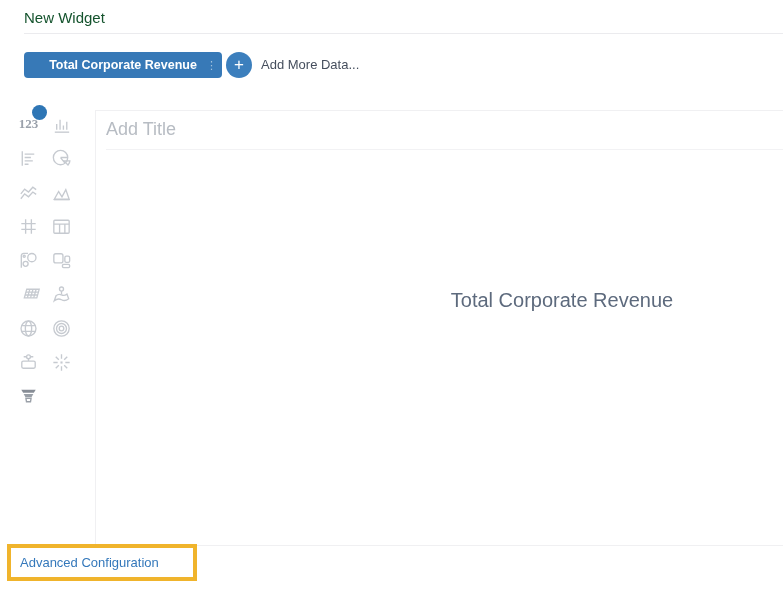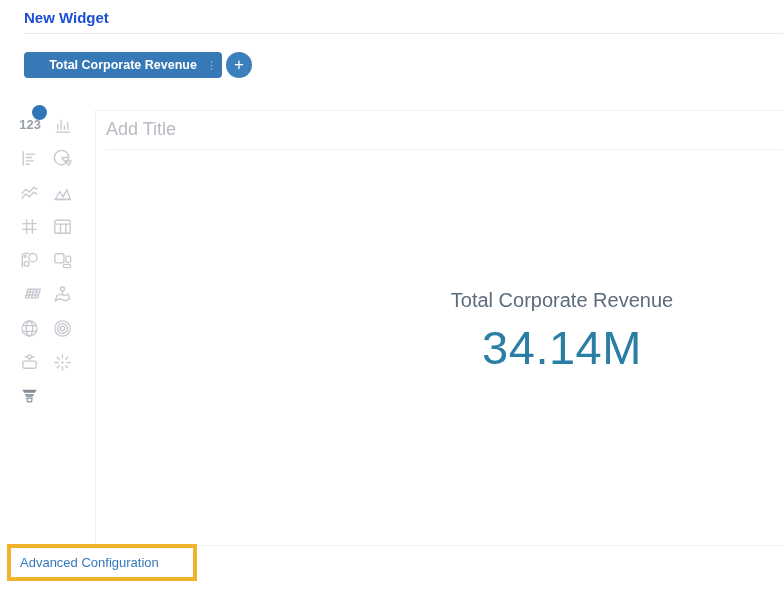--- a/index.html
+++ b/index.html
@@ -1,40 +1,40 @@
 <!DOCTYPE html>
 <html><head>
 <meta charset="utf-8">
 <style>
   * { box-sizing: border-box; margin: 0; padding: 0; }
   html,body { background:#fff; }
   body { font-family: "Liberation Sans", "DejaVu Sans", sans-serif; }
   .stage { position:relative; width:783px; height:601px; background:#fff; overflow:hidden; }
 
   
-  .page-title { position:absolute; left:24px; top:9px; font-size:15px; font-weight:700; color:#1d4ed8; }
+  .page-title { position:absolute; left:24px; top:9px; font-size:15px; font-weight:400; color:#14532d; }
   .header-divider { position:absolute; left:24px; right:0; top:33px; height:1px; background:#ebebee; }
 
   
   .measure-chip { position:absolute; left:24px; top:52px; width:198px; height:26px; background:#3779b7;
     border-radius:4px; color:#fff; font-size:12.5px; font-weight:700; display:flex; align-items:center;
     justify-content:center; cursor:pointer; }
   .chip-dots { position:absolute; right:5px; top:50%; transform:translateY(-50%); color:rgba(255,255,255,.55);
     font-size:11px; font-weight:400; line-height:1; }
   .add-data-btn { position:absolute; left:226px; top:52px; width:26px; height:26px; border-radius:50%;
     background:#3c7fbd; color:#fff; display:flex; align-items:center; justify-content:center;
     font-size:17px; font-weight:400; cursor:pointer; line-height:1; padding-bottom:1px; }
   .add-more-label { position:absolute; left:261px; top:52px; height:26px; line-height:26px; font-size:13px;
     color:#454e5d; cursor:pointer; }
 
   
   .ct-grid { position:absolute; left:16px; top:112px; display:grid; grid-template-columns:25px 25px;
     column-gap:8px; row-gap:10px; }
   .ct-cell { width:25px; height:24px; position:relative; display:flex; align-items:center;
-    justify-content:flex-end; cursor:pointer; }
+    justify-content:center; cursor:pointer;font-family:Liberation Serif, serif; }
   .ct-cell svg { stroke:#c6cad0; fill:none; stroke-width:1.4; }
   .glyph-123 { font-size:13px; font-weight:700; color:#9aa1ab; }
   .sel-badge { position:absolute; right:-6px; top:-7px; width:15px; height:15px; border-radius:50%;
     background:#2e76b5; }
 
   
   .panel { position:absolute; left:95px; top:110px; width:688px; height:436px;
     border-left:1px solid #f0f0f2; border-top:1px solid #f0f0f2; border-bottom:1px solid #f0f0f2; }
   .widget-title-input { position:absolute; left:10px; top:8px; right:0; padding-bottom:9px;
     border-bottom:1px solid #f2f2f4; font-size:18px; color:#b7bcc3; cursor:text; }
@@ -56,20 +56,21 @@
   <div class="page-title">New Widget</div>
   <div class="header-divider"></div>
 
   <div class="measure-chip">
     <span>Total Corporate Revenue</span>
     <span class="chip-dots">⋮</span>
   </div>
   <div class="add-data-btn">
     <span>+</span>
   </div>
+  <div class="add-more-label">Add More Data...</div>
 
   <div class="ct-grid">
       <div class="ct-cell selected">
         <span class="glyph-123">123</span>
         <span class="sel-badge"></span>
       </div>
       <div class="ct-cell">
         <svg viewBox="0 0 24 24" width="23" height="23">
           <path d="M5 20h15"></path>
           <path d="M7 17.5v-6M10.5 17.5V7M14 17.5v-4.5M17.5 17.5V9"></path>
@@ -174,20 +175,19 @@
           <path fill="#9aa0a8" stroke="none" d="M7 9.4H17L15.3 12.6H8.7Z"></path>
           <path stroke="#9aa0a8" d="M9.3 13.8H14.7L14.1 17.5H9.9Z"></path>
         </svg>
       </div>
     </div>
 
   <div class="panel">
     <div class="widget-title-input">Add Title</div>
     <div class="indicator">
       <div class="indicator-label">Total Corporate Revenue</div>
-      <div class="indicator-value">34.14M</div>
     </div>
   </div>
 
   <div class="adv-link">Advanced Configuration</div>
   <div class="highlight-box"></div>
 
 </div>
 
 </body></html>

